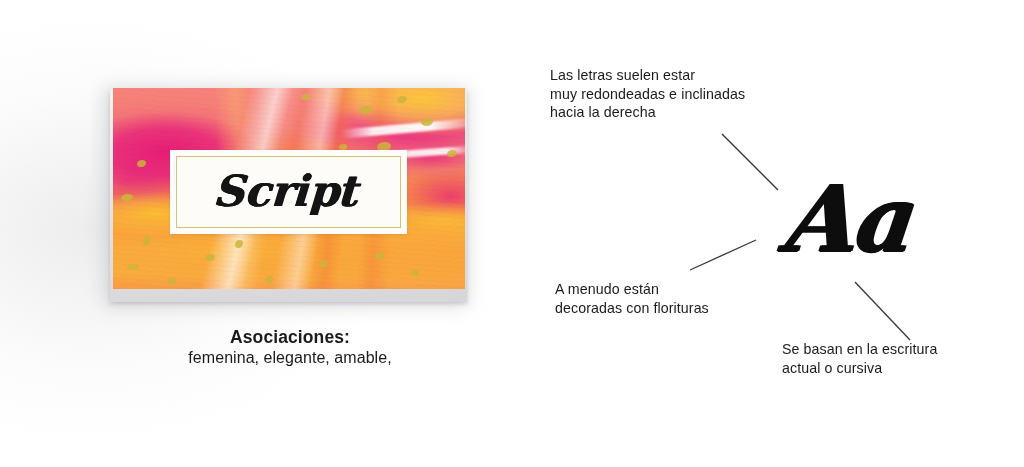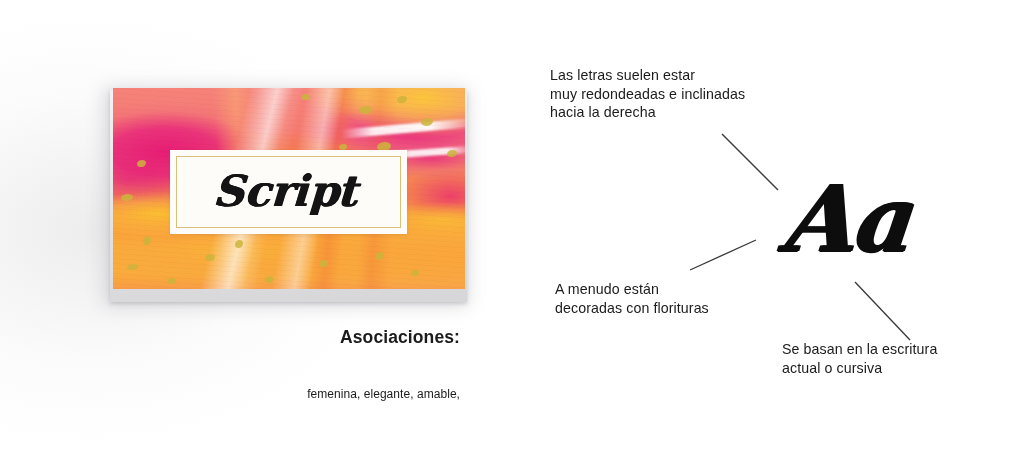--- a/index.html
+++ b/index.html
@@ -196,34 +196,33 @@
     transform: skewX(-6deg) translateY(-1px);
     text-shadow: 0.5px 0 0 #141414, -0.4px 0 0 #141414;
   }
 
   
   #card-caption {
     position: absolute;
     left: 120px;
     top: 326px;
     width: 340px;
-    text-align: right;
+    text-align: center;
     color: #1b1b1b;
   }
   #card-caption .cap-title {
     font-size: 17.5px;
     font-weight: bold;
     letter-spacing: .1px;
     line-height: 22px;
   }
   #card-caption .cap-line {
-    font-size: 12px;
+    font-size: 16px;
     line-height: 20px;
     letter-spacing: .05px;
-    margin-top: 36px;
   }
 
   
   #specimen-group {
     position: absolute;
     left: 520px;
     top: 52px;
     width: 504px;
     height: 360px;
   }

